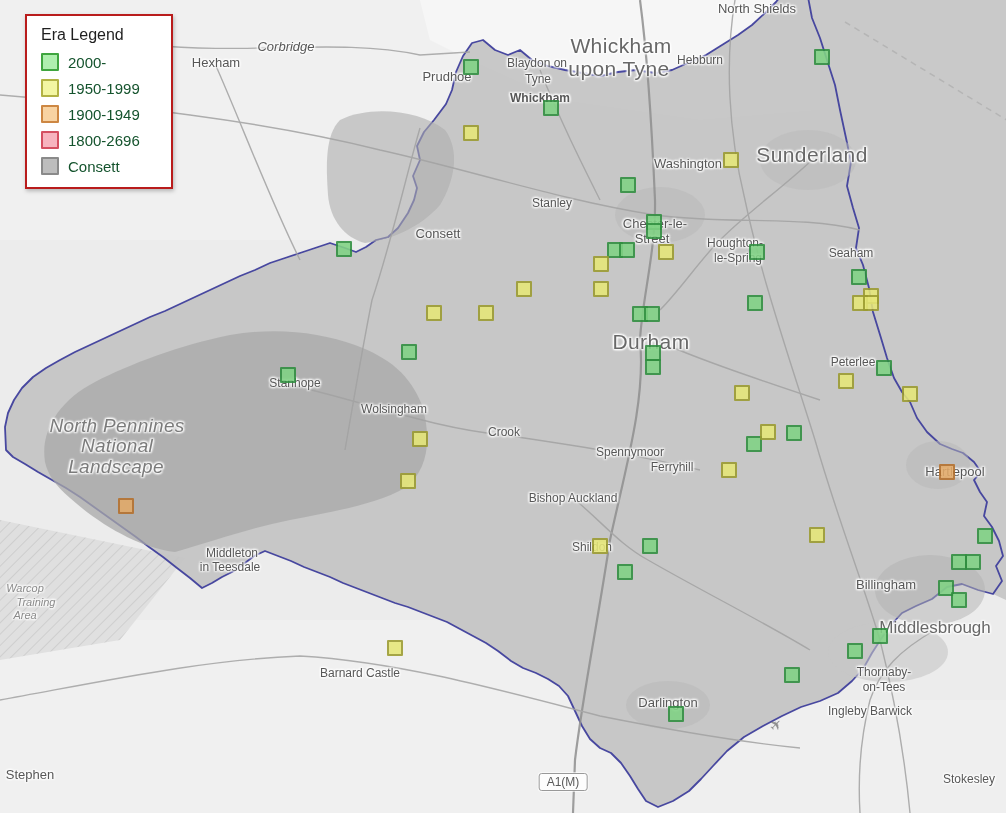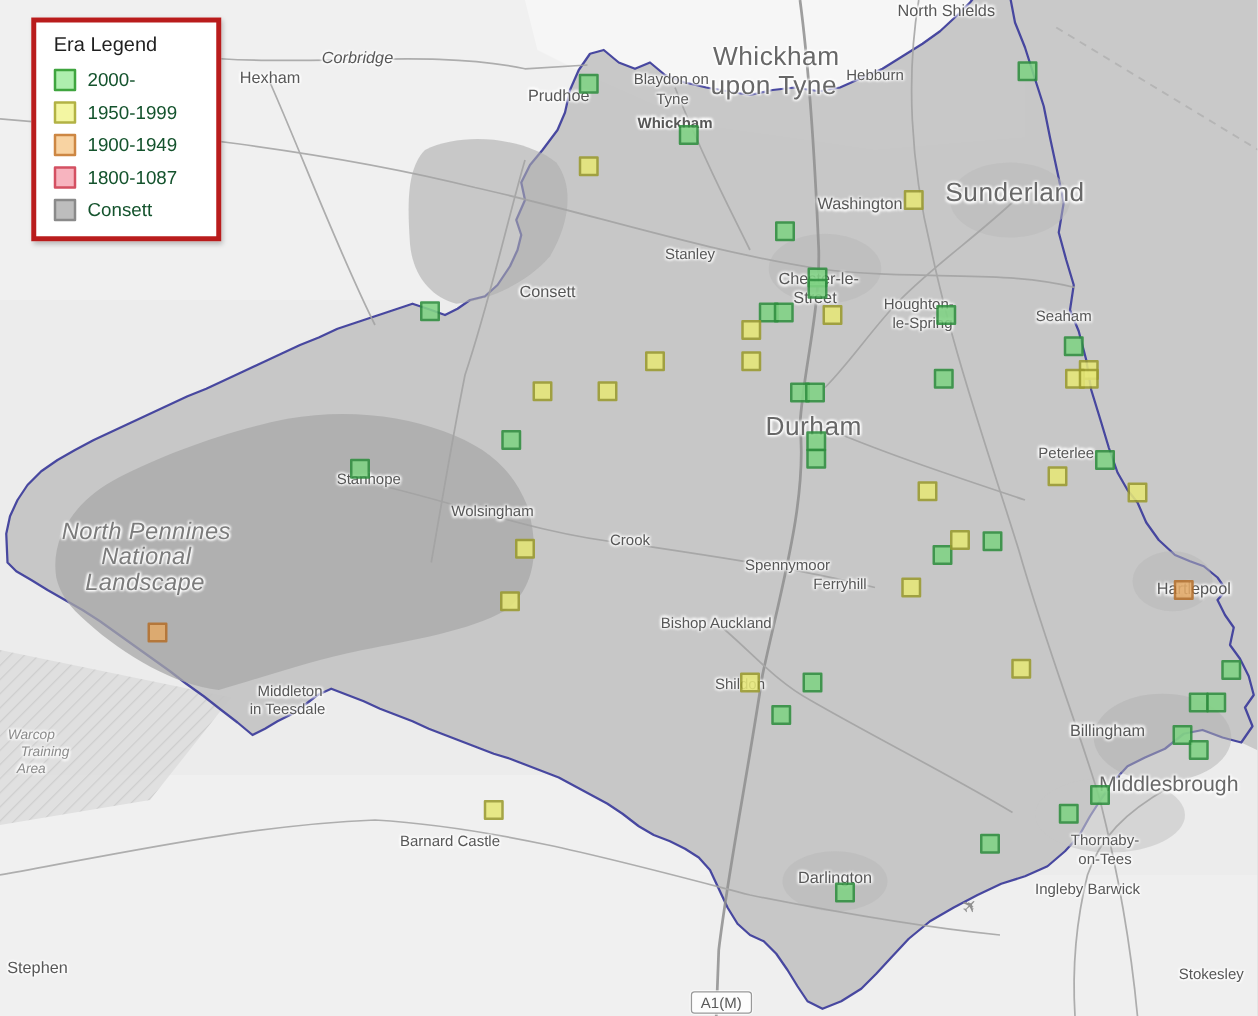--- a/index.html
+++ b/index.html
@@ -23,21 +23,21 @@
   .area-sm{font-size:11px;font-style:italic;color:#8a8a8a;}
   
   .marker{
     position:absolute;width:12px;height:12px;
     border:2px solid #444;border-radius:1px;
     box-sizing:content-box;opacity:.88;
   }
   
   #legend{
     position:absolute;left:25px;top:14px;width:118px;
-    background:#fff;border:4px solid #b91c1c;
+    background:#fff;border:2px solid #b91c1c;
     box-shadow:1px 2px 4px rgba(0,0,0,.25);
     padding:10px 12px 12px 14px;z-index:50;
   }
   #legend .legend-title{font-size:16px;color:#1f1f1f;margin-bottom:9px;}
   .legend-row{display:flex;align-items:center;margin-bottom:8px;}
   .legend-row:last-child{margin-bottom:0;}
   .legend-swatch{
     width:14px;height:14px;border:2px solid #888;border-radius:1px;
     margin-right:9px;flex:0 0 auto;box-sizing:content-box;
   }
@@ -210,38 +210,38 @@
       <div class="marker" style="left: 852px; top: 295px; background: rgb(230, 231, 120); border-color: rgb(155, 155, 47);"></div>
       <div class="marker" style="left: 863px; top: 295px; background: rgb(230, 231, 120); border-color: rgb(155, 155, 47);"></div>
       <div class="marker" style="left: 838px; top: 373px; background: rgb(230, 231, 120); border-color: rgb(155, 155, 47);"></div>
       <div class="marker" style="left: 902px; top: 386px; background: rgb(230, 231, 120); border-color: rgb(155, 155, 47);"></div>
       <div class="marker" style="left: 118px; top: 498px; background: rgb(227, 170, 104); border-color: rgb(181, 112, 44);"></div>
       <div class="marker" style="left: 939px; top: 464px; background: rgb(227, 170, 104); border-color: rgb(181, 112, 44);"></div>
     </div>
 
   <div id="airport-icon" style="left: 776px; top: 725px;">✈</div>
 
-  <div id="road-shield" style="left: 577px; top: 782px; margin-top: 20px;">A1(M)</div>
+  <div id="road-shield" style="left: 563px; top: 782px;">A1(M)</div>
 
   <div id="legend">
     <div class="legend-title">Era Legend</div>
     <div class="legend-row">
       <span class="legend-swatch" style="background: rgb(174, 239, 174); border-color: rgb(63, 165, 63);"></span>
       <span class="legend-label">2000-</span>
     </div>
     <div class="legend-row">
       <span class="legend-swatch" style="background: rgb(243, 246, 162); border-color: rgb(178, 178, 68);"></span>
       <span class="legend-label">1950-1999</span>
     </div>
     <div class="legend-row">
       <span class="legend-swatch" style="background: rgb(248, 211, 162); border-color: rgb(205, 135, 67);"></span>
       <span class="legend-label">1900-1949</span>
     </div>
     <div class="legend-row">
       <span class="legend-swatch" style="background: rgb(247, 180, 191); border-color: rgb(212, 80, 98);"></span>
-      <span class="legend-label">1800-1087</span>
+      <span class="legend-label">1800-2696</span>
     </div>
     <div class="legend-row">
       <span class="legend-swatch" style="background: rgb(189, 189, 189); border-color: rgb(138, 138, 138);"></span>
       <span class="legend-label">Consett</span>
     </div>
   </div>
 </div>
 
 </body></html>

